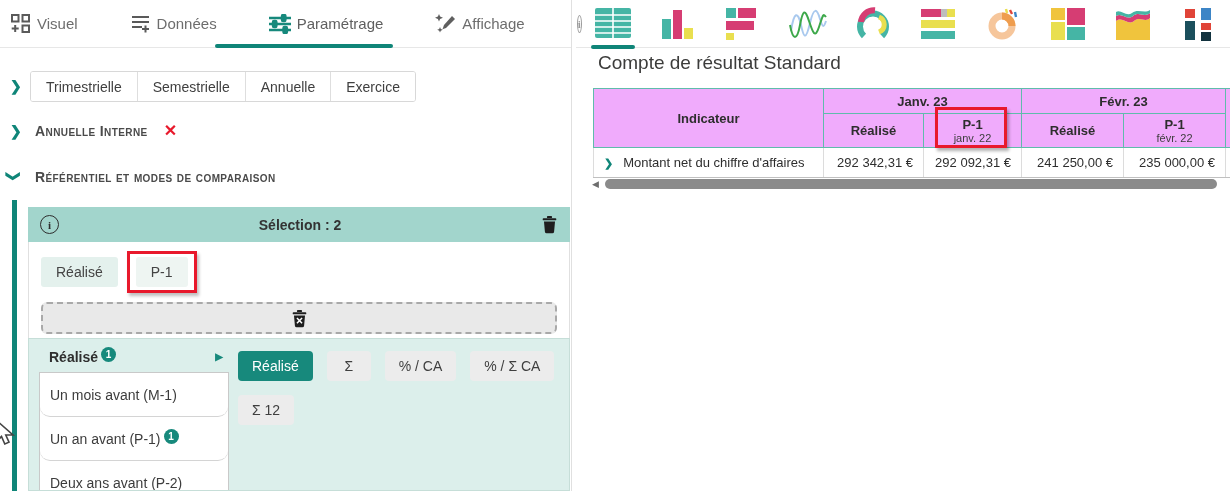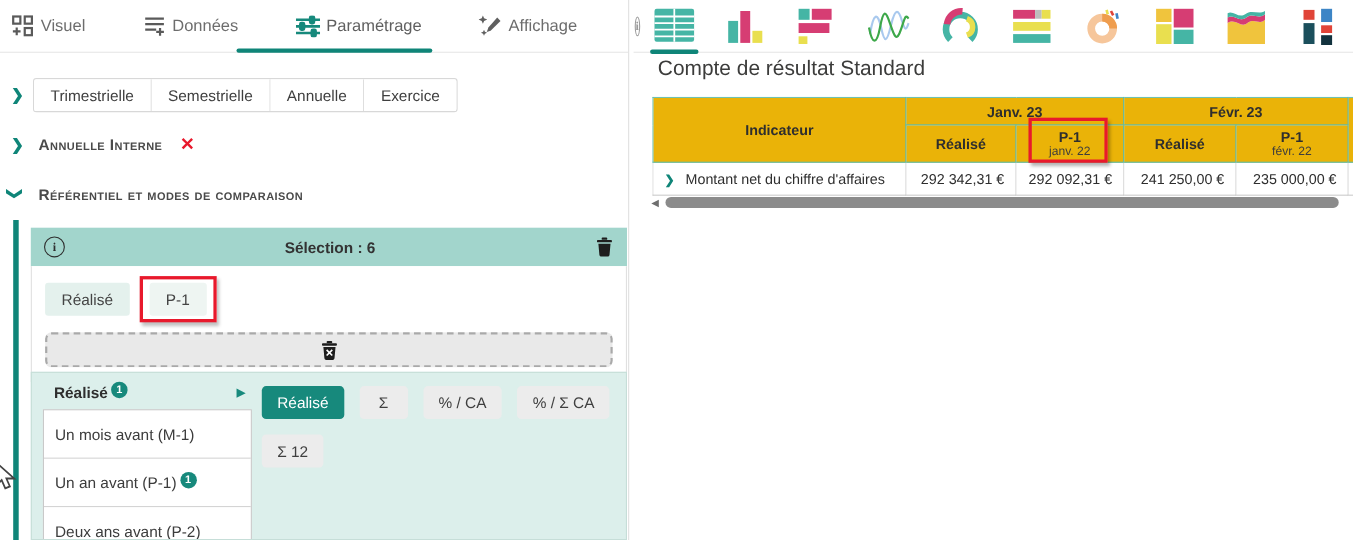--- a/index.html
+++ b/index.html
@@ -70,21 +70,21 @@
   
   #cmp-panel { position:absolute; left:28px; top:338px; width:542px; height:153px;
                background:#dcefeb; border:1px solid #c6ded8; overflow:hidden; }
   #cmp-list { position:absolute; left:10px; top:2px; width:190px; }
   #cmp-list-head { height:31px; display:flex; align-items:center; padding:0 6px 0 10px;
                    font-size:14px; font-weight:bold; color:#2e2e2e; }
   #cmp-list-head .arrow { margin-left:auto; color:#17897c; font-size:10px; }
   #cmp-list-head .arrow::before { content:"\25B6"; }
   #cmp-items { background:#fff; border:1px solid #c9c9c9; list-style:none; }
   #cmp-items li { height:44px; display:flex; align-items:center; padding-left:10px;
-                  font-size:14px; color:#3c3c3c; border-bottom:1px solid #d4d4d4; cursor:pointer; }
+                  font-size:14px; color:#3c3c3c; border-bottom:1px solid #d4d4d4; cursor:pointer;border-radius:10px; }
   #cmp-items li:last-child { border-bottom:none; }
   #cmp-modes { position:absolute; left:209px; top:12px; width:320px; }
   .mode-row { display:flex; gap:14px; margin-bottom:14px; }
   .mbtn { height:30px; padding:0 14px; border-radius:4px; background:#ececec; font-size:14px;
           color:#3f3f3f; display:flex; align-items:center; justify-content:center;
           min-width:44px; cursor:pointer; }
   .mbtn.sel { background:#17897c; color:#fff; }
 
   
   #panel-divider { position:absolute; left:571px; top:0; width:1px; height:491px; background:#e0e0e0; }
@@ -96,21 +96,21 @@
   .ctab { width:40px; height:36px; position:relative; display:flex; align-items:center;
           justify-content:center; cursor:pointer; }
   .ctab.active::after { content:""; position:absolute; left:-2px; right:-2px; bottom:-7px;
                         height:4px; background:#0f8578; border-radius:2px; }
   .ctab svg { width:38px; height:34px; }
 
   
   #chart-title { position:absolute; left:598px; top:52px; font-size:19px; color:#3c3c3b; }
   #result-table { position:absolute; left:593px; top:88px; width:637px; overflow:hidden; }
   #result-table table { border-collapse:collapse; table-layout:fixed; width:672px; }
-  #result-table th { background:#eab308; border:1px solid #5fbcab; font-size:13px;
+  #result-table th { background:#f0abfc; border:1px solid #5fbcab; font-size:13px;
                      color:#2e2e2e; font-weight:bold; text-align:center; }
   tr.h1 th { height:25px; }
   tr.h2 th { height:34px; }
   th .sub { font-size:11px; font-weight:normal; color:#3d3d3d; line-height:1.1; }
   #result-table td { background:#fff; border:1px solid #dcdcdc; border-bottom:1px solid #c0c0c0;
                      height:30px; font-size:13px; color:#2e2e2e; }
   td.ind-cell { padding-left:10px; }
   td.ind-cell .chev { font-size:11px; margin-right:10px; }
   td.val { text-align:right; padding-right:10px; }
   .redbox2 { position:absolute; left:342px; top:19px; width:72px; height:41px;
@@ -192,21 +192,21 @@
 <span id="referential-chev" class="chev down"></span>
 <div id="referential-row" class="sect">
   <span>Référentiel et modes de comparaison</span>
 </div>
 
 <div id="teal-bar"></div>
 
 <div id="sel-panel">
   <div id="sel-head">
     <span class="info-c dark"></span>
-    <span id="sel-title">Sélection : 6</span>
+    <span id="sel-title">Sélection : 2</span>
     <svg class="trash-svg" viewBox="0 0 20 22">
       <g fill="#1e1e1e">
         <rect x="2" y="3.5" width="16" height="2.6" rx="1"></rect>
         <rect x="7" y="1" width="6" height="2.4" rx="1"></rect>
         <path d="M3.5 7.5h13l-1.1 12a2 2 0 0 1-2 1.8H6.6a2 2 0 0 1-2-1.8Z"></path>
       </g>
     </svg>
   </div>
   <div id="sel-body">
     <div id="chip-row">

